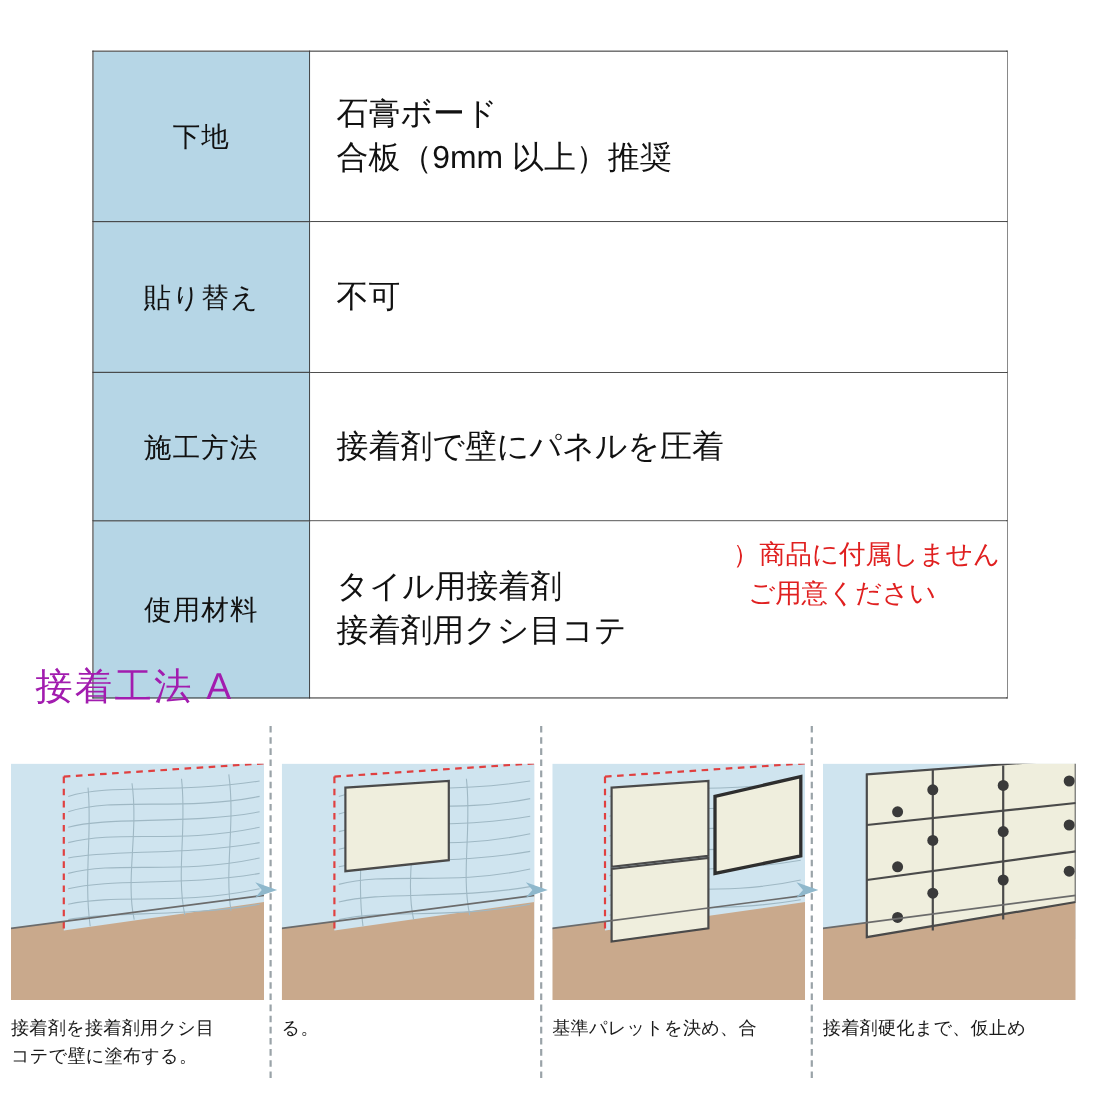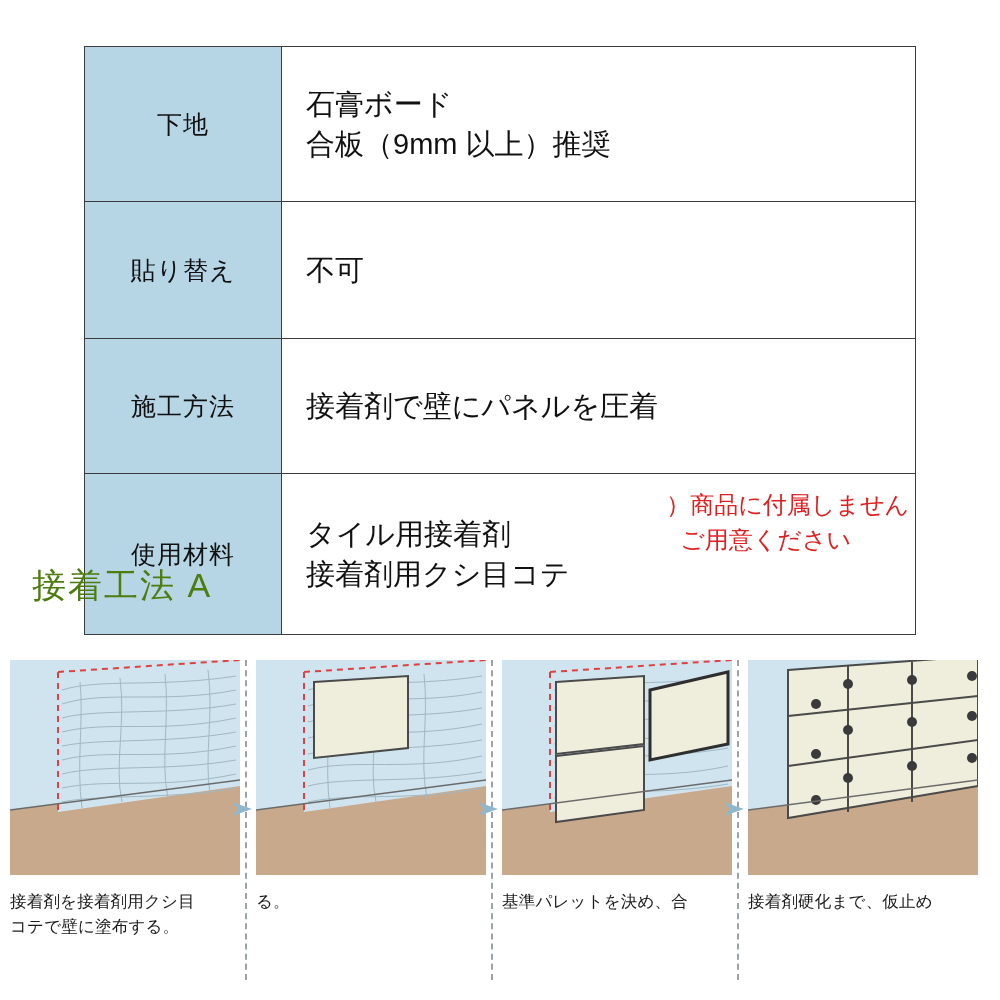--- a/index.html
+++ b/index.html
@@ -66,38 +66,39 @@
     text-align: left;
     white-space: nowrap;
   }
   .note-red span { display: block; margin-left: 34px; }
   .note-red .l2 { padding-left: 14px; }
 
   
   .section-title {
     position: absolute;
     left: 32px;
-    top: 563px;
+    top: 601px;
     font-size: 34px;
     letter-spacing: 2px;
-    color: #4d7c0f;
+    color: #a21caf;
   }
 
   
   .steps {
     position: absolute;
     left: 10px;
     top: 660px;
     width: 980px;
     height: 320px;
     display: flex;
   }
   .step {
     width: 226px;
     position: relative;
+    margin-top: 34px;
   }
   .step-fig {
     width: 230px;
     height: 215px;
     position: relative;
     overflow: hidden;
     background: #ffffff;
   }
   .step-caption {
     margin-top: 14px;

